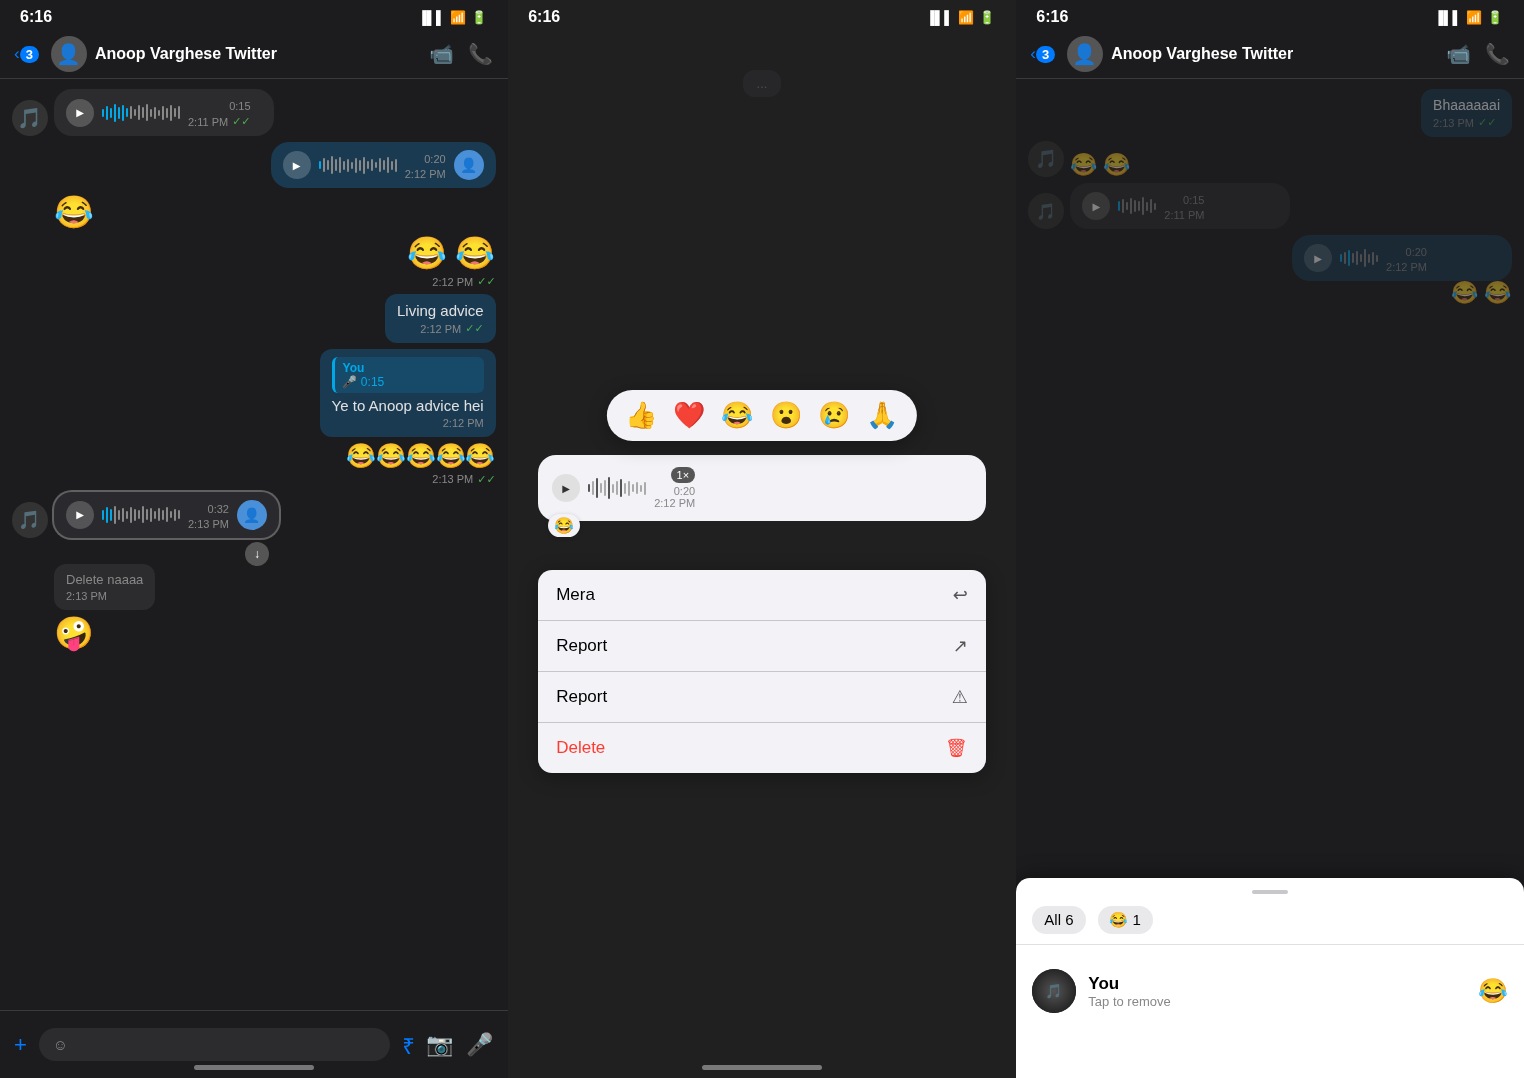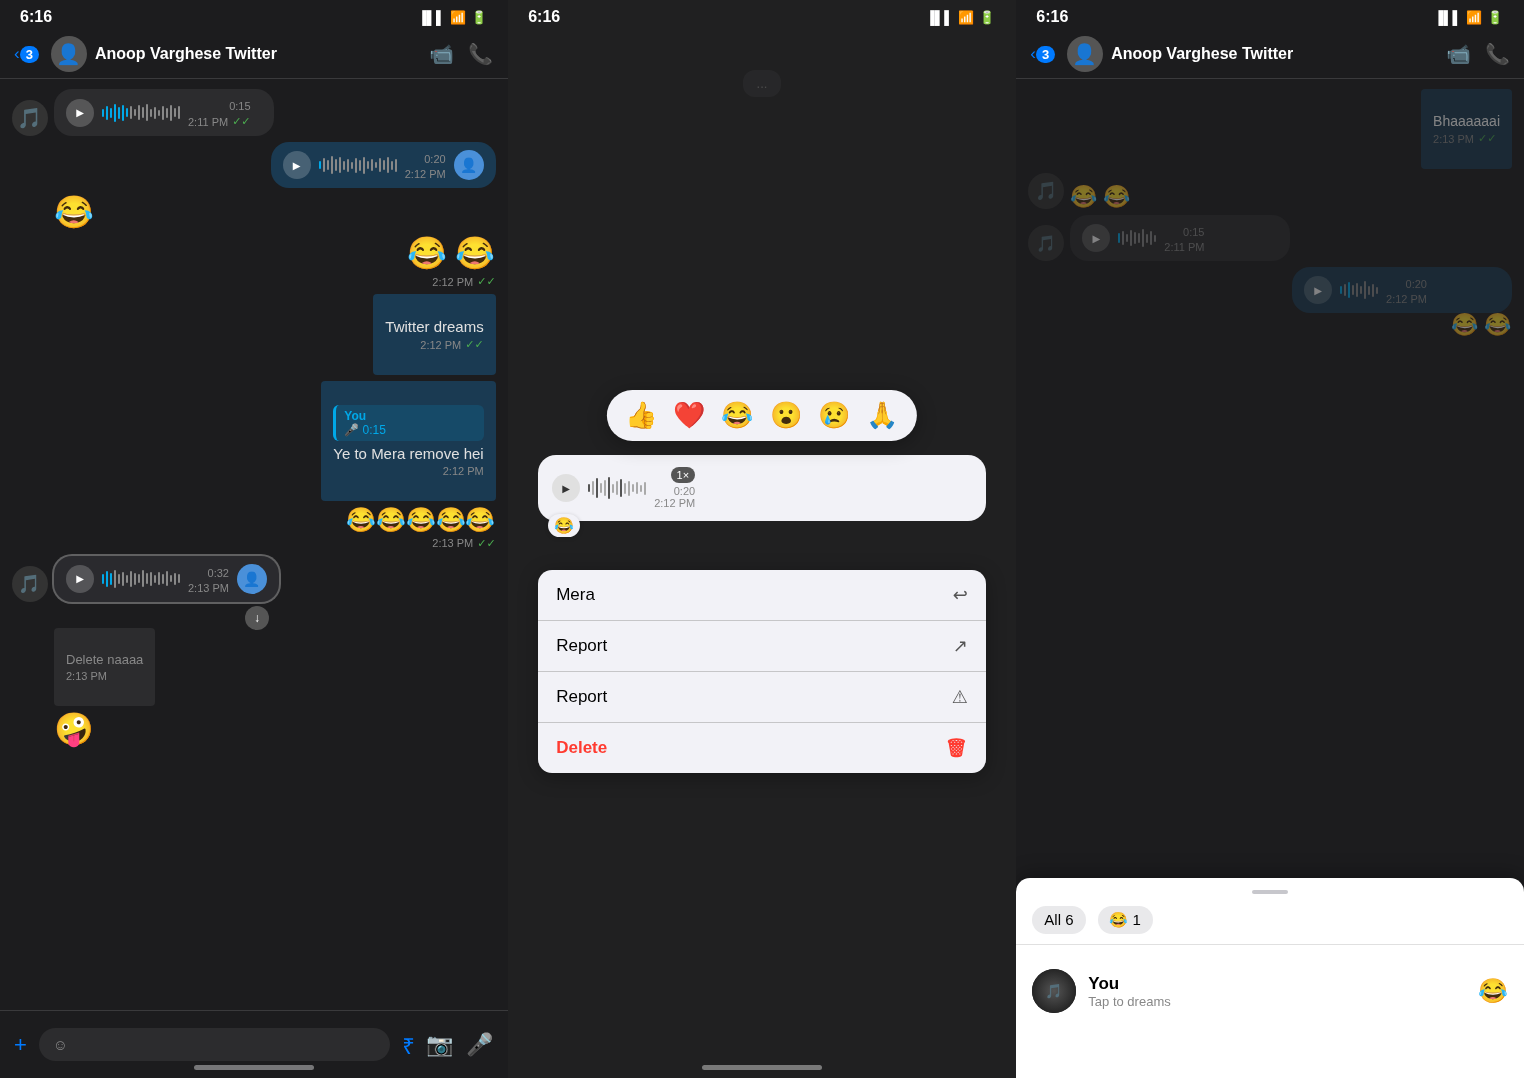--- a/index.html
+++ b/index.html
@@ -104,22 +104,22 @@
     .msg-row {
       display: flex;
       align-items: flex-end;
       gap: 6px;
     }
     .msg-row.incoming { justify-content: flex-start; }
     .msg-row.outgoing { justify-content: flex-end; }
 
     .bubble {
       max-width: 280px;
-      border-radius: 4px;
-      padding: 24px 12px;
+      border-radius: 12px;
+      padding: 8px 12px;
       position: relative;
       font-size: 14px;
       color: #fff;
     }
     .bubble.in { background: #2c2c2e; }
     .bubble.out { background: #1a3a52; }
 
     .voice-bubble {
       display: flex;
       align-items: center;
@@ -299,21 +299,21 @@
       display: flex;
       justify-content: space-between;
       align-items: center;
       padding: 14px 18px;
       font-size: 17px;
       color: #000;
       border-bottom: 0.5px solid #c6c6c8;
       cursor: pointer;
     }
     .context-menu-item:last-child { border-bottom: none; }
-    .context-menu-item.delete { color: #ff3b30; font-weight: bold; }
+    .context-menu-item.delete { color: #ff3b30; }
     .context-icon { font-size: 18px; color: #555; }
     .context-icon.delete { color: #ff3b30; }
 
     
     .home-indicator {
       position: absolute;
       bottom: 8px;
       left: 50%;
       transform: translateX(-50%);
       width: 120px;
@@ -543,32 +543,32 @@
 
     <div class="msg-row outgoing">
       <div style="display:flex;flex-direction:column;align-items:flex-end;gap:1px;">
         <span class="emoji-msg">😂 😂</span>
         <span class="time-label">2:12 PM <span class="tick">✓✓</span></span>
       </div>
     </div>
 
     <div class="msg-row outgoing">
       <div class="bubble out">
-        <span class="text-msg">Twitter dreams</span>
+        <span class="text-msg">Living advice</span>
         <div class="time-label" style="justify-content:flex-end;">2:12 PM <span class="tick">✓✓</span></div>
       </div>
     </div>
 
     <div class="msg-row outgoing">
       <div class="bubble out">
         <div class="reply-quote">
           <div style="font-weight:600;font-size:12px;">You</div>
           <div>🎤 0:15</div>
         </div>
-        <span class="text-msg">Ye to Mera remove hei</span>
+        <span class="text-msg">Ye to Anoop advice hei</span>
         <div class="time-label" style="justify-content:flex-end;">2:12 PM</div>
       </div>
     </div>
 
     <div class="msg-row outgoing">
       <div style="display:flex;flex-direction:column;align-items:flex-end;">
         <span class="emoji-msg" style="font-size:24px;">😂😂😂😂😂</span>
         <span class="time-label">2:13 PM <span class="tick">✓✓</span></span>
       </div>
     </div>
@@ -824,20 +824,20 @@
         <span>😂 1</span>
       </div>
     </div>
 
     <div class="sheet-user-row">
       <div class="sheet-avatar" style="background:#1a1a1a;">
         <span style="font-size:14px;background:radial-gradient(circle,#555,#111);width:44px;height:44px;border-radius:50%;display:flex;align-items:center;justify-content:center;">🎵</span>
       </div>
       <div class="sheet-user-info">
         <div class="sheet-username">You</div>
-        <div class="sheet-subtext">Tap to dreams</div>
+        <div class="sheet-subtext">Tap to remove</div>
       </div>
       <span class="sheet-emoji">😂</span>
     </div>
   </div>
 
   <div class="home-indicator"></div>
 </div>
 
 </body></html>

